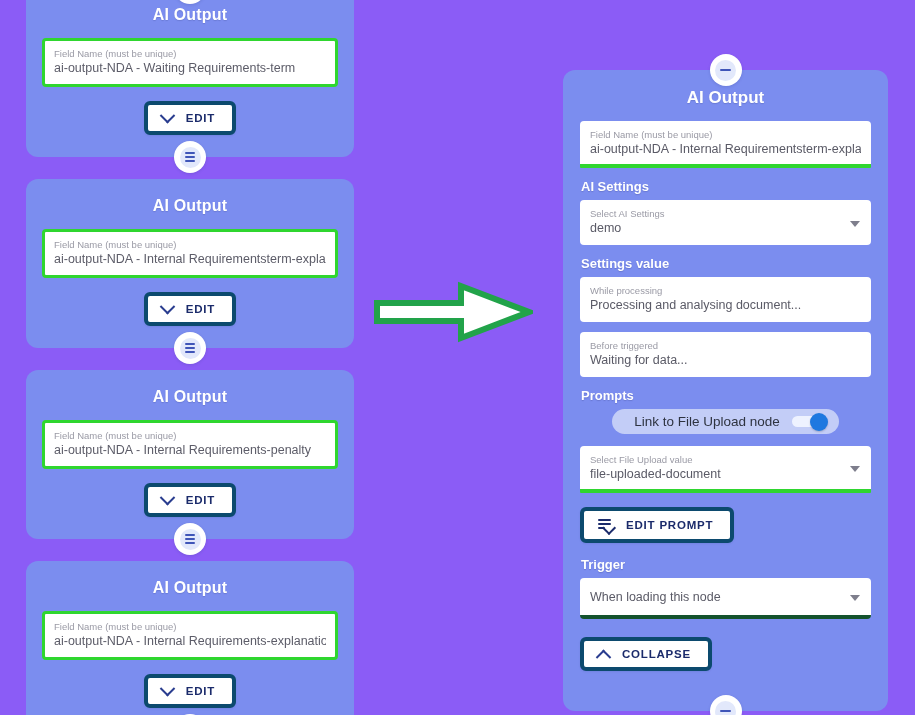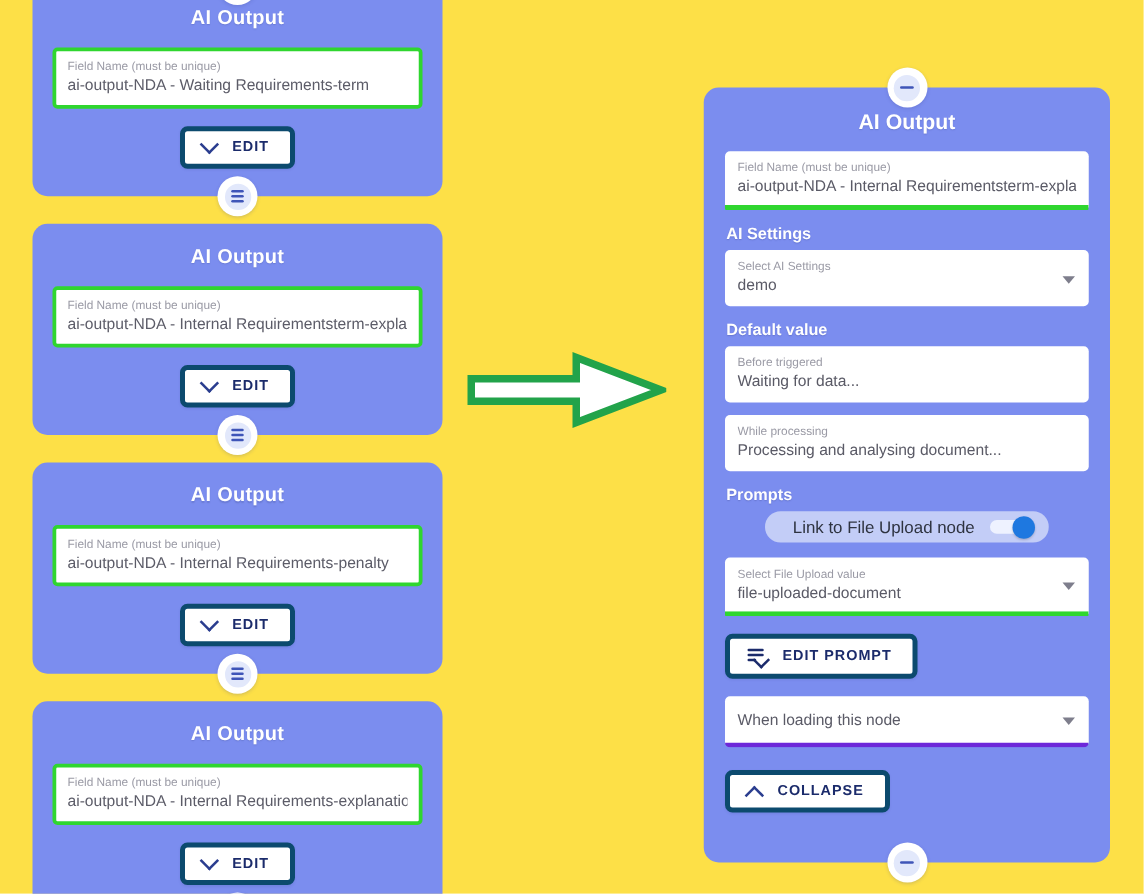--- a/index.html
+++ b/index.html
@@ -13,21 +13,21 @@
     position: relative;
     overflow: hidden;
     font-family: "Liberation Sans", sans-serif;
     -webkit-font-smoothing: antialiased;
   }
 
   
   #canvas {
     position: absolute;
     inset: 0;
-    background: #fde047;
+    background: #8b5cf6;
   }
 
   
   #left-column {
     position: absolute;
     left: 26px;
     top: -12px;
     width: 328px;
   }
 
@@ -218,21 +218,21 @@
     height: 0;
     border-left: 5px solid transparent;
     border-right: 5px solid transparent;
     border-top: 6px solid #7e7e8c;
   }
 
   
   .select-single {
     background: #ffffff;
     border-radius: 4px;
-    border-bottom: 4px solid #6d28d9;
+    border-bottom: 4px solid #14532d;
     padding: 12px 10px 11px 10px;
     box-sizing: border-box;
     position: relative;
     font-size: 12.5px;
     color: #5a5a66;
     margin-bottom: 10px;
   }
 
   
   .toggle-row {
@@ -424,28 +424,28 @@
       <span class="field-value">ai-output-NDA - Internal Requirementsterm-explanati</span>
     </div>
 
     <div class="section-label">AI Settings</div>
     <div class="field-plain">
       <span class="field-label">Select AI Settings</span>
       <span class="field-value">demo</span>
       <span class="caret"></span>
     </div>
 
-    <div class="section-label">Default value</div>
+    <div class="section-label">Settings value</div>
+    <div class="field-plain">
+      <span class="field-label">While processing</span>
+      <span class="field-value">Processing and analysing document...</span>
+    </div>
     <div class="field-plain">
       <span class="field-label">Before triggered</span>
       <span class="field-value">Waiting for data...</span>
-    </div>
-    <div class="field-plain">
-      <span class="field-label">While processing</span>
-      <span class="field-value">Processing and analysing document...</span>
     </div>
 
     <div class="section-label">Prompts</div>
     <div class="toggle-row">
       <div class="toggle-pill">
         <span class="toggle-text">Link to File Upload node</span>
         <span class="toggle-switch">
           <span class="toggle-track"></span>
           <span class="toggle-knob"></span>
         </span>
@@ -463,20 +463,21 @@
         <span class="icon-editnote">
           <i></i>
             <i></i>
             <i></i>
             <span class="pencil"></span>
         </span>
         <span>EDIT PROMPT</span>
       </button>
     </div>
 
+    <div class="section-label">Trigger</div>
     <div class="select-single">
       <span>When loading this node</span>
       <span class="caret"></span>
     </div>
 
     <div class="btn-center collapse">
       <button class="btn-white">
         <span class="chev up"></span>
         <span>COLLAPSE</span>
       </button>

